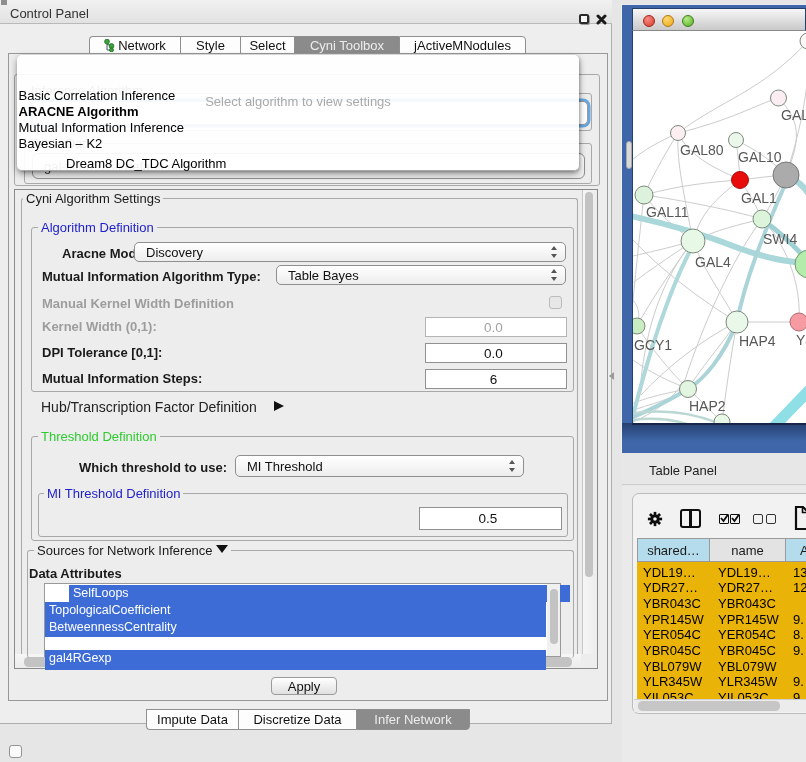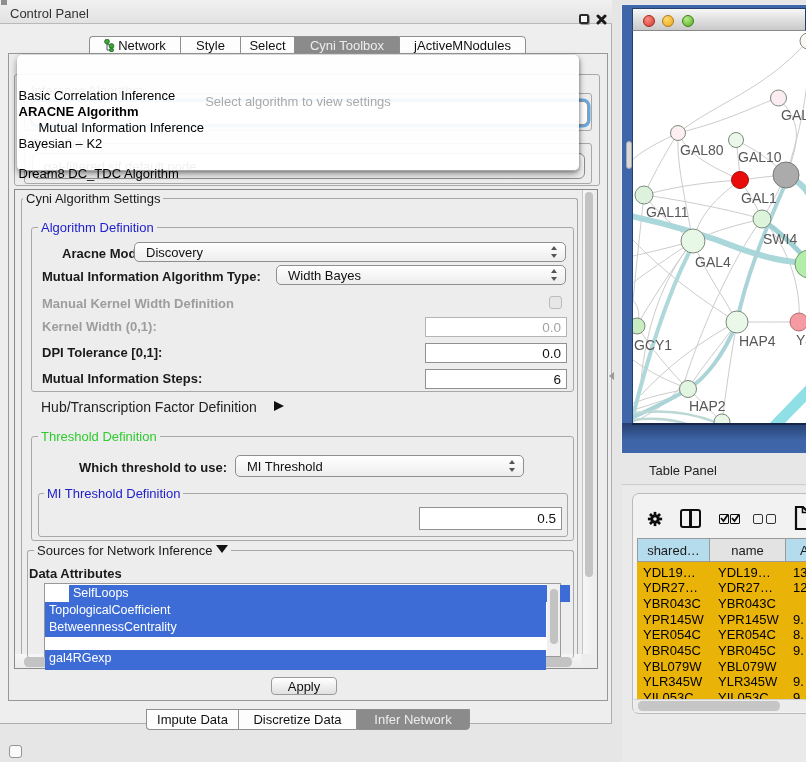--- a/index.html
+++ b/index.html
@@ -43,21 +43,21 @@
 .combo .txt { position:absolute; left:11px; top:50%; transform:translateY(-50%); white-space:nowrap; }
 .arr { position:absolute; right:7px; top:50%; width:7px; height:12px; transform:translateY(-50%); }
 .arr:before { content:""; position:absolute; left:0; top:0;
   border-left:3.5px solid transparent; border-right:3.5px solid transparent;
   border-bottom:4.5px solid #555; }
 .arr:after { content:""; position:absolute; left:0; bottom:0;
   border-left:3.5px solid transparent; border-right:3.5px solid transparent;
   border-top:4.5px solid #555; }
 
 .fld { position:absolute; background:#fff; border:1px solid #919191;
-  font-size:13.5px; color:#111; text-align:right; padding-right:5px; }
+  font-size:13.5px; color:#111; text-align:center; padding-right:5px; }
 .fld.dis { border-color:#b4b4b4; color:#a3a3a3; }
 .lbl { position:absolute; font-size:13px; font-weight:bold; color:#1a1a1a; white-space:nowrap; }
 .lbl.dis { color:#9d9d9d; }
 
 
 .sbthumb { position:absolute; background:#c3c3c3; border-radius:4.5px; }
 
 
 #popup { left:17px; top:55px; width:562px; height:115.5px; border-bottom:1px solid #a8a8a8;
   background:rgba(255,255,255,0.93); border-radius:5px;
@@ -152,21 +152,21 @@
   <div class="grplabel blue" style="left:38px; top:220px;">Algorithm Definition</div>
 
   <div class="lbl" style="left:42px; top:246px;margin-left:20px;">Aracne Mode:</div>
   <div class="combo" style="left:134px; top:242px; width:432px; height:20px;">
       <span class="txt">Discovery</span>
       <span class="arr"></span>
     </div>
 
   <div class="lbl" style="left:42px; top:269px;">Mutual Information Algorithm Type:</div>
   <div class="combo" style="left:276px; top:265px; width:290px; height:20px;">
-      <span class="txt">Width Bayes</span>
+      <span class="txt">Table Bayes</span>
       <span class="arr"></span>
     </div>
 
   <div class="lbl dis" style="left:42px; top:296px;">Manual Kernel Width Definition</div>
   <div class="abs" style="left:549px; top:296px; width:13px; height:13px; background:#e7e7e7; border:1px solid #bbb; border-radius:3px;"></div>
 
   <div class="lbl dis" style="left:42px; top:319px;">Kernel Width (0,1):</div>
   <div class="fld dis" style="left:425px; top:317px; width:142px; height:20px; line-height:19px;">0.0</div>
 
   <div class="lbl" style="left:42px; top:345px;">DPI Tolerance [0,1]:</div>
@@ -207,23 +207,23 @@
   <div id="apply" class="abs">Apply</div>
 
   <div class="btabseg" style="left:146px; width:92px; border-radius:0 0 0 4px; border-right:none;">Impute Data</div>
   <div class="btabseg" style="left:238px; width:118px; border-right:none;">Discretize Data</div>
   <div class="btabseg sel" style="left:356px; width:114px; border-radius:0 0 4px 0;">Infer Network</div>
 
   <div id="popup" class="abs">
     <div class="hint">Select algorithm to view settings</div>
     <div class="it" style="top:32.6px;">Basic Correlation Inference</div>
     <div class="it" style="top:48.6px; font-weight:bold;">ARACNE Algorithm</div>
-    <div class="it" style="top:64.6px;margin-left:20px;">Mutual Information Inference</div>
+    <div class="it" style="top:64.6px;">Mutual Information Inference</div>
     <div class="it" style="top:80.6px;">Bayesian – K2</div>
-    <div class="it" style="top:111px;">Dream8 DC_TDC Algorithm</div>
+    <div class="it" style="top:101px;padding-left:48px;">Dream8 DC_TDC Algorithm</div>
   </div>
 
   <div class="abs" style="left:609px; top:372px; width:0; height:0; border-top:4px solid transparent; border-bottom:4px solid transparent; border-right:5px solid #9a9a9a;"></div>
 
   <div id="bluebg" class="abs"></div>
   <div id="nettitle" class="abs"></div>
   <div class="tl" style="left:643px; background:radial-gradient(circle at 35% 30%, #f68c84, #d93a2c); border:1px solid #a2251c;"></div>
   <div class="tl" style="left:662px; background:radial-gradient(circle at 35% 30%, #fbd86e, #eda71b); border:1px solid #b27a12;"></div>
   <div class="tl" style="left:682px; background:radial-gradient(circle at 35% 30%, #b4ec86, #56ad22); border:1px solid #3f7d18;"></div>
   <div id="netcanvas" class="abs">

